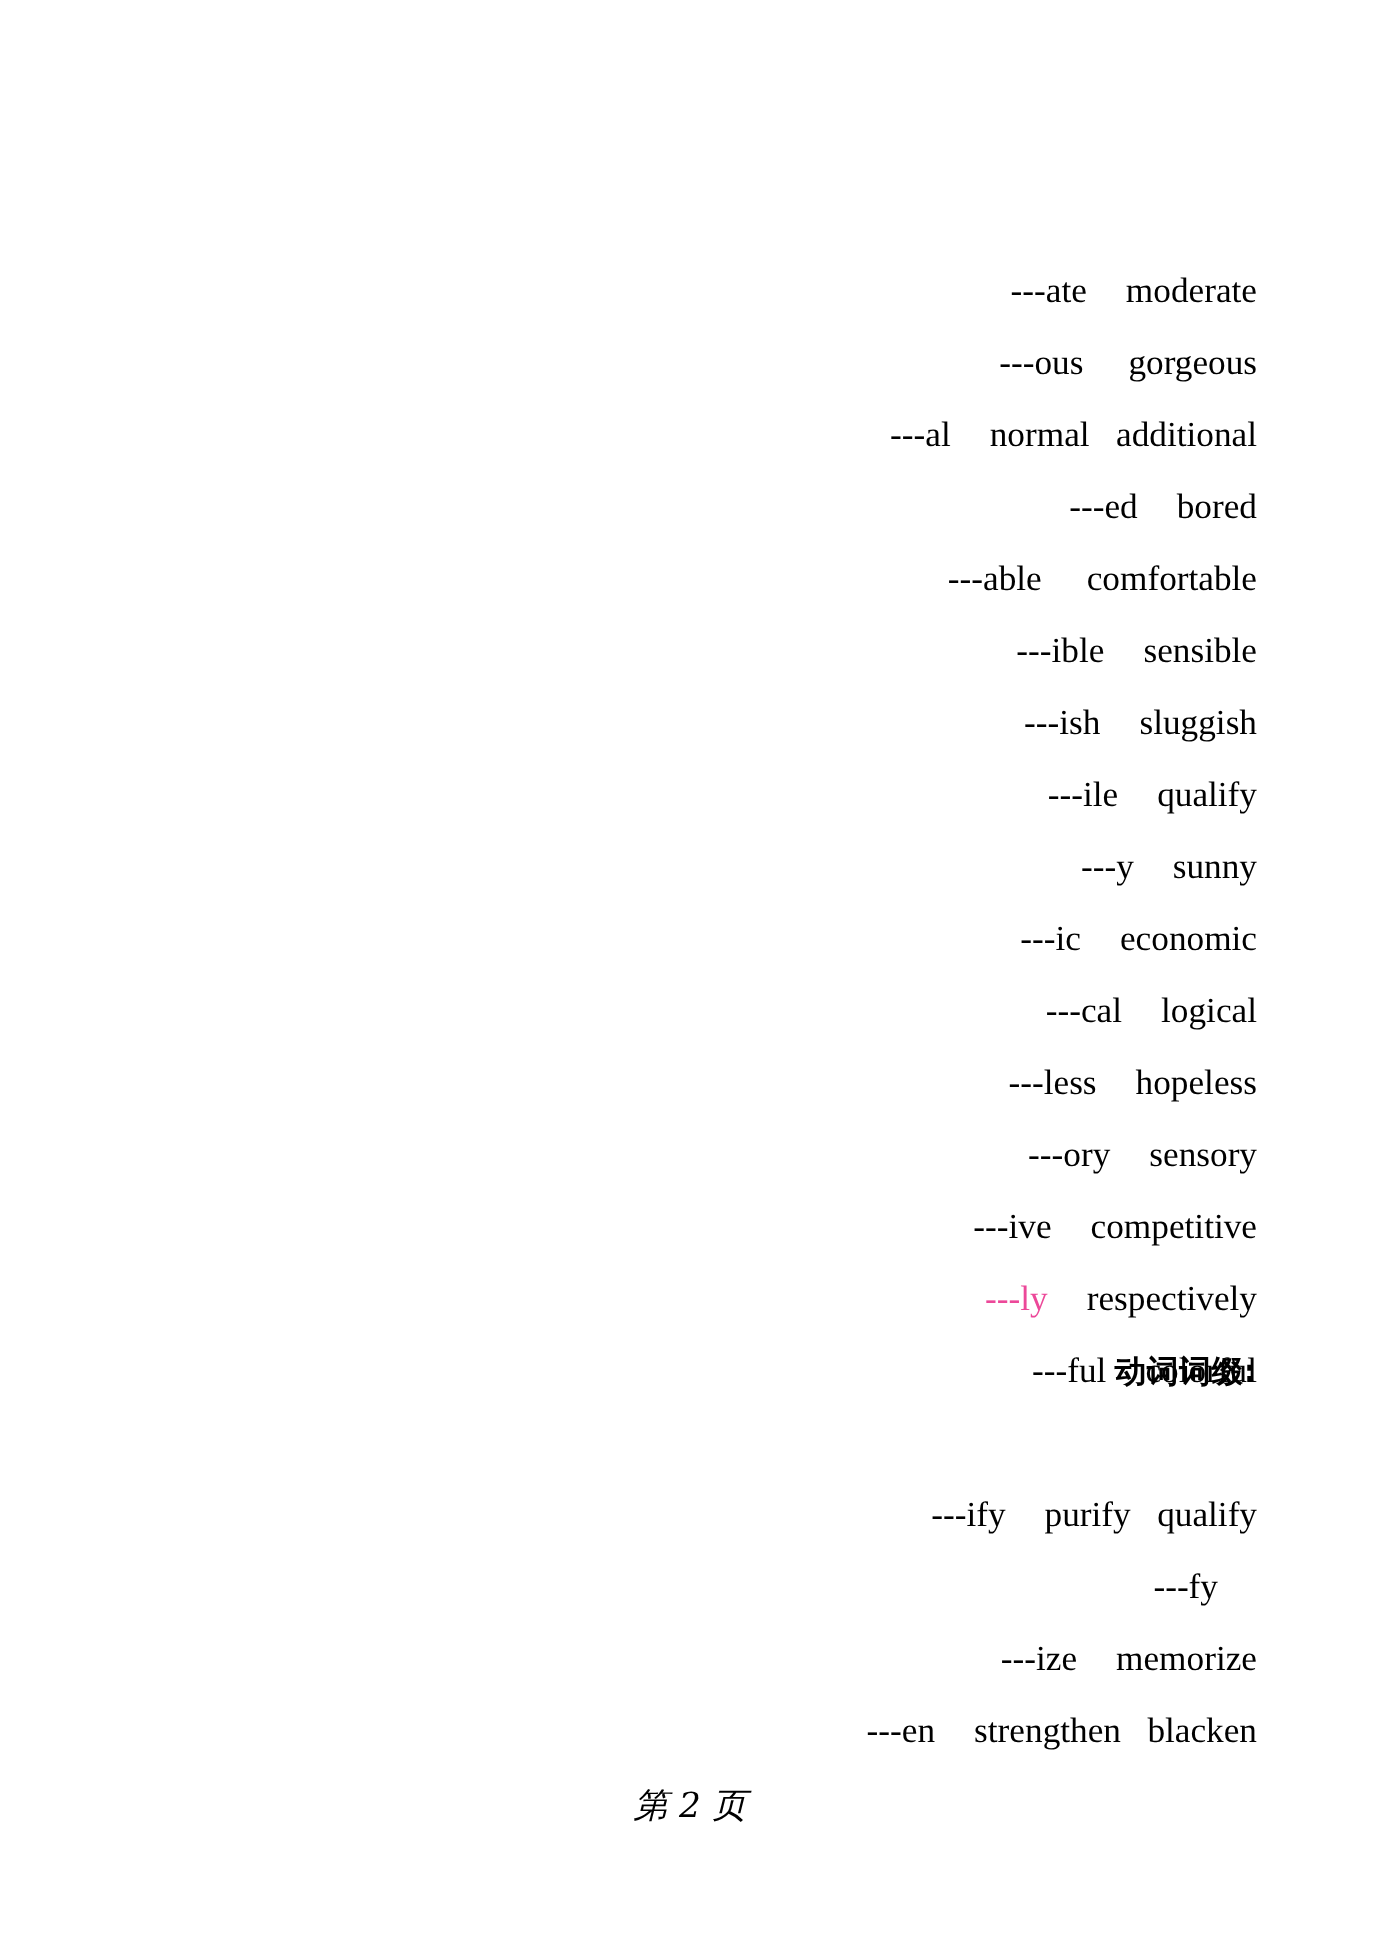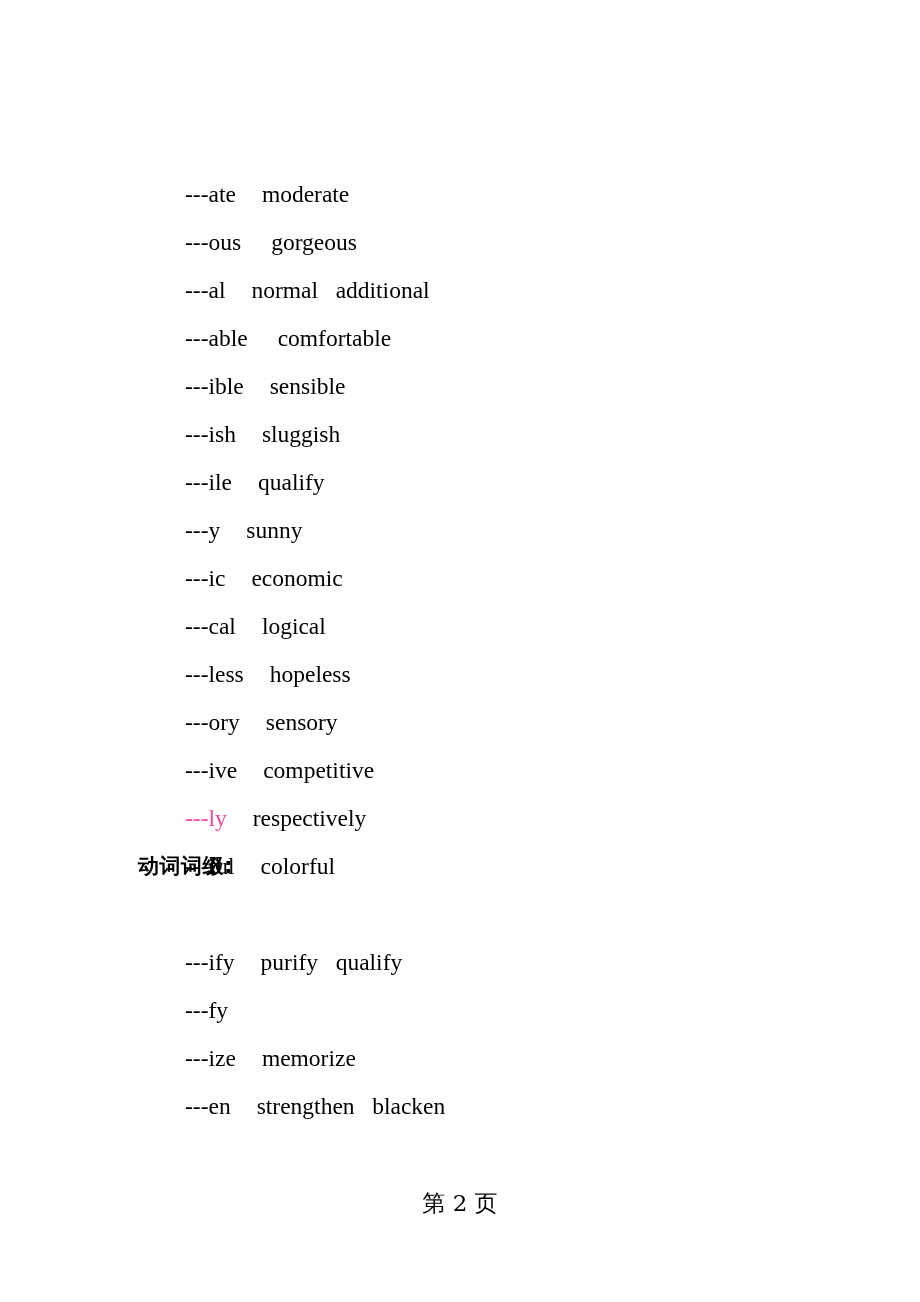--- a/index.html
+++ b/index.html
@@ -14,20 +14,21 @@
     background: #ffffff;
     overflow: hidden;
     font-family: "Liberation Serif", "DejaVu Serif", serif;
     color: #000000;
   }
   #content {
     position: absolute;
     left: 138px;
     top: 122px;
     width: 700px;
+    text-align: right;
   }
   .line {
     height: 48px;
     line-height: 48px;
     font-size: 23.5px;
     white-space: pre;
     color: #000000;
   }
   .suffix {
     display: inline;
@@ -58,37 +59,41 @@
   #footer {
     position: absolute;
     left: 0;
     top: 1188px;
     width: 920px;
     text-align: center;
     font-size: 23px;
     font-family: "DejaVu Serif", "Liberation Serif", serif;
     white-space: pre;
     color: #000000;
+    font-style: italic;
   }
 </style>
 </head>
 <body>
 
 <div id="page">
   <div id="content">
 
     <div>
       <div class="line">
         <span class="suffix">---ate</span><span class="gap"></span><span class="example">moderate</span>
       </div>
       <div class="line">
         <span class="suffix">---ous</span><span class="gap wide"></span><span class="example">gorgeous</span>
       </div>
       <div class="line">
         <span class="suffix">---al</span><span class="gap"></span><span class="example">normal   additional</span>
+      </div>
+      <div class="line">
+        <span class="suffix">---ed</span><span class="gap"></span><span class="example">bored</span>
       </div>
       <div class="line">
         <span class="suffix">---able</span><span class="gap wide"></span><span class="example">comfortable</span>
       </div>
       <div class="line">
         <span class="suffix">---ible</span><span class="gap"></span><span class="example">sensible</span>
       </div>
       <div class="line">
         <span class="suffix">---ish</span><span class="gap"></span><span class="example">sluggish</span>
       </div>

